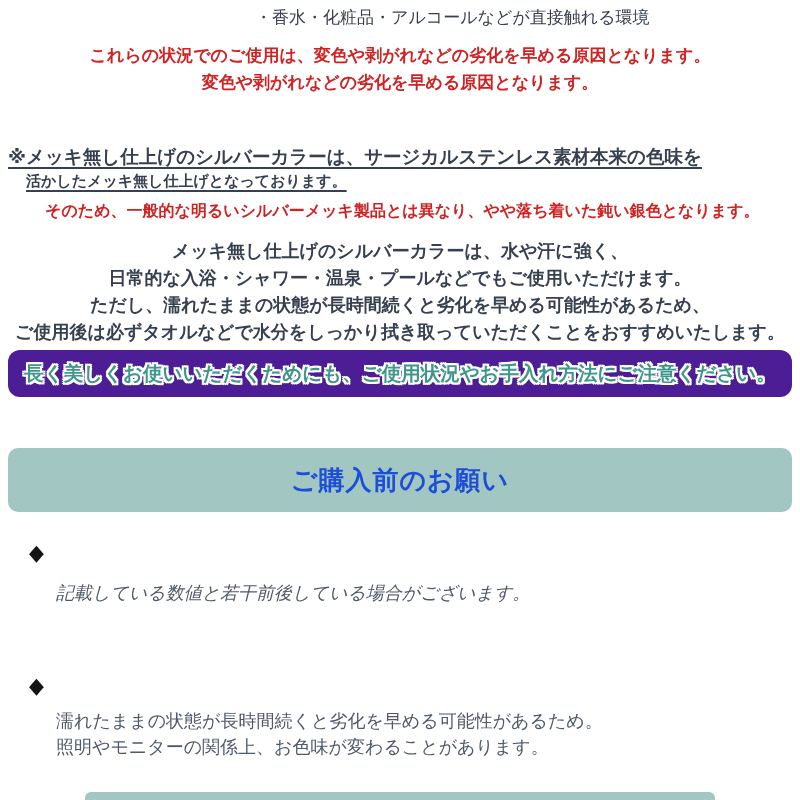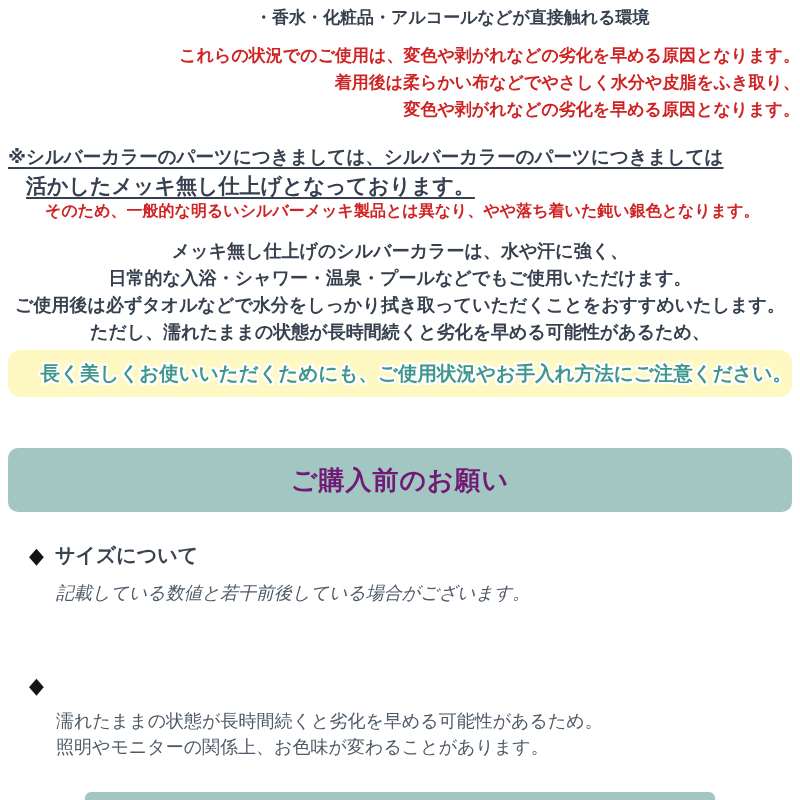--- a/index.html
+++ b/index.html
@@ -5,67 +5,67 @@
   html,body{margin:0;padding:0;}
   body{
     width:800px;height:800px;background:#ffffff;
     font-family:"Liberation Sans","DejaVu Sans",sans-serif;
     position:relative;overflow:hidden;
   }
   .abs{position:absolute;}
   
   .env-line{
     top:6px;left:255px;
-    font-size:17px;font-weight:700;color:#36404f;
+    font-size:17px;font-weight:400;color:#36404f;
     white-space:nowrap;
   }
   
   .warning-block{
-    top:42px;left:0;width:800px;text-align:right;
+    top:42px;left:0;width:800px;text-align:center;
     font-size:17px;font-weight:700;color:#cf2222;line-height:27px;
   }
   
   .silver-note-1{
     top:144px;left:8px;
     font-size:18.5px;font-weight:700;color:#36404f;white-space:nowrap;
     text-decoration:underline;text-decoration-thickness:2px;text-underline-offset:4px;
   }
   .silver-note-2{
     top:172px;left:26px;
-    font-size:21px;font-weight:700;color:#36404f;white-space:nowrap;
+    font-size:15px;font-weight:700;color:#36404f;white-space:nowrap;
     text-decoration:underline;text-decoration-thickness:2px;text-underline-offset:4px;
   }
   .silver-note-red{
     top:201px;left:45px;
     font-size:16px;font-weight:700;color:#cf2222;white-space:nowrap;
   }
   
   .silver-info-block{
     top:238px;left:0;width:800px;text-align:center;
     font-size:18px;font-weight:700;color:#36404f;line-height:27px;
   }
   
   .notice-banner{
     top:350px;left:8px;width:784px;height:47px;
-    background:#fef9c3;border-radius:12px;
-    display:flex;align-items:center;justify-content:flex-end;
+    background:#4c1d95;border-radius:12px;
+    display:flex;align-items:center;justify-content:center;
   }
   .notice-banner-text{
     font-size:19.5px;font-weight:700;color:#3f968c;white-space:nowrap;
     text-shadow:-2px -2px 0 #fff,2px -2px 0 #fff,-2px 2px 0 #fff,2px 2px 0 #fff,
                 -2px 0 0 #fff,2px 0 0 #fff,0 2px 0 #fff,0 -2px 0 #fff;
   }
   
   .purchase-banner{
     top:448px;left:8px;width:784px;height:64px;
     background:#a2c6c2;border-radius:10px;
     display:flex;align-items:center;justify-content:center;
   }
   .purchase-banner-text{
-    font-size:26px;font-weight:700;color:#701a75;letter-spacing:1px;
+    font-size:26px;font-weight:700;color:#1d4ed8;letter-spacing:1px;
   }
   
   .section-heading{
     display:flex;align-items:center;gap:10px;
     font-size:20px;font-weight:700;color:#3a4350;white-space:nowrap;
   }
   .heading-size{top:542px;left:28px;}
   .heading-color{top:675px;left:28px;}
   .diamond{
     font-size:22px;color:#141414;line-height:1;
@@ -82,46 +82,44 @@
     background:#a2c6c2;border-radius:6px 6px 0 0;
   }
 </style>
 </head>
 <body>
 
 <div class="abs env-line">・香水・化粧品・アルコールなどが直接触れる環境</div>
 
 <div class="abs warning-block">
   <div>これらの状況でのご使用は、変色や剥がれなどの劣化を早める原因となります。</div>
-  <div>着用後は柔らかい布などでやさしく水分や皮脂をふき取り、</div>
   <div>変色や剥がれなどの劣化を早める原因となります。</div>
 </div>
 
-<div class="abs silver-note-1">※シルバーカラーのパーツにつきましては、シルバーカラーのパーツにつきましては</div>
+<div class="abs silver-note-1">※メッキ無し仕上げのシルバーカラーは、サージカルステンレス素材本来の色味を</div>
 <div class="abs silver-note-2">活かしたメッキ無し仕上げとなっております。</div>
 <div class="abs silver-note-red">そのため、一般的な明るいシルバーメッキ製品とは異なり、やや落ち着いた鈍い銀色となります。</div>
 
 <div class="abs silver-info-block">
   <div>メッキ無し仕上げのシルバーカラーは、水や汗に強く、</div>
   <div>日常的な入浴・シャワー・温泉・プールなどでもご使用いただけます。</div>
+  <div>ただし、濡れたままの状態が長時間続くと劣化を早める可能性があるため、</div>
   <div>ご使用後は必ずタオルなどで水分をしっかり拭き取っていただくことをおすすめいたします。</div>
-  <div>ただし、濡れたままの状態が長時間続くと劣化を早める可能性があるため、</div>
 </div>
 
 <div class="abs notice-banner">
   <span class="notice-banner-text">長く美しくお使いいただくためにも、ご使用状況やお手入れ方法にご注意ください。</span>
 </div>
 
 <div class="abs purchase-banner">
   <span class="purchase-banner-text">ご購入前のお願い</span>
 </div>
 
 <div class="abs section-heading heading-size">
   <span class="diamond">◆</span>
-  <span>サイズについて</span>
 </div>
 <div class="abs section-body body-size">
   <div>記載している数値と若干前後している場合がございます。</div>
 </div>
 
 <div class="abs section-heading heading-color">
   <span class="diamond">◆</span>
 </div>
 <div class="abs section-body body-color">
   <div>濡れたままの状態が長時間続くと劣化を早める可能性があるため。</div>

